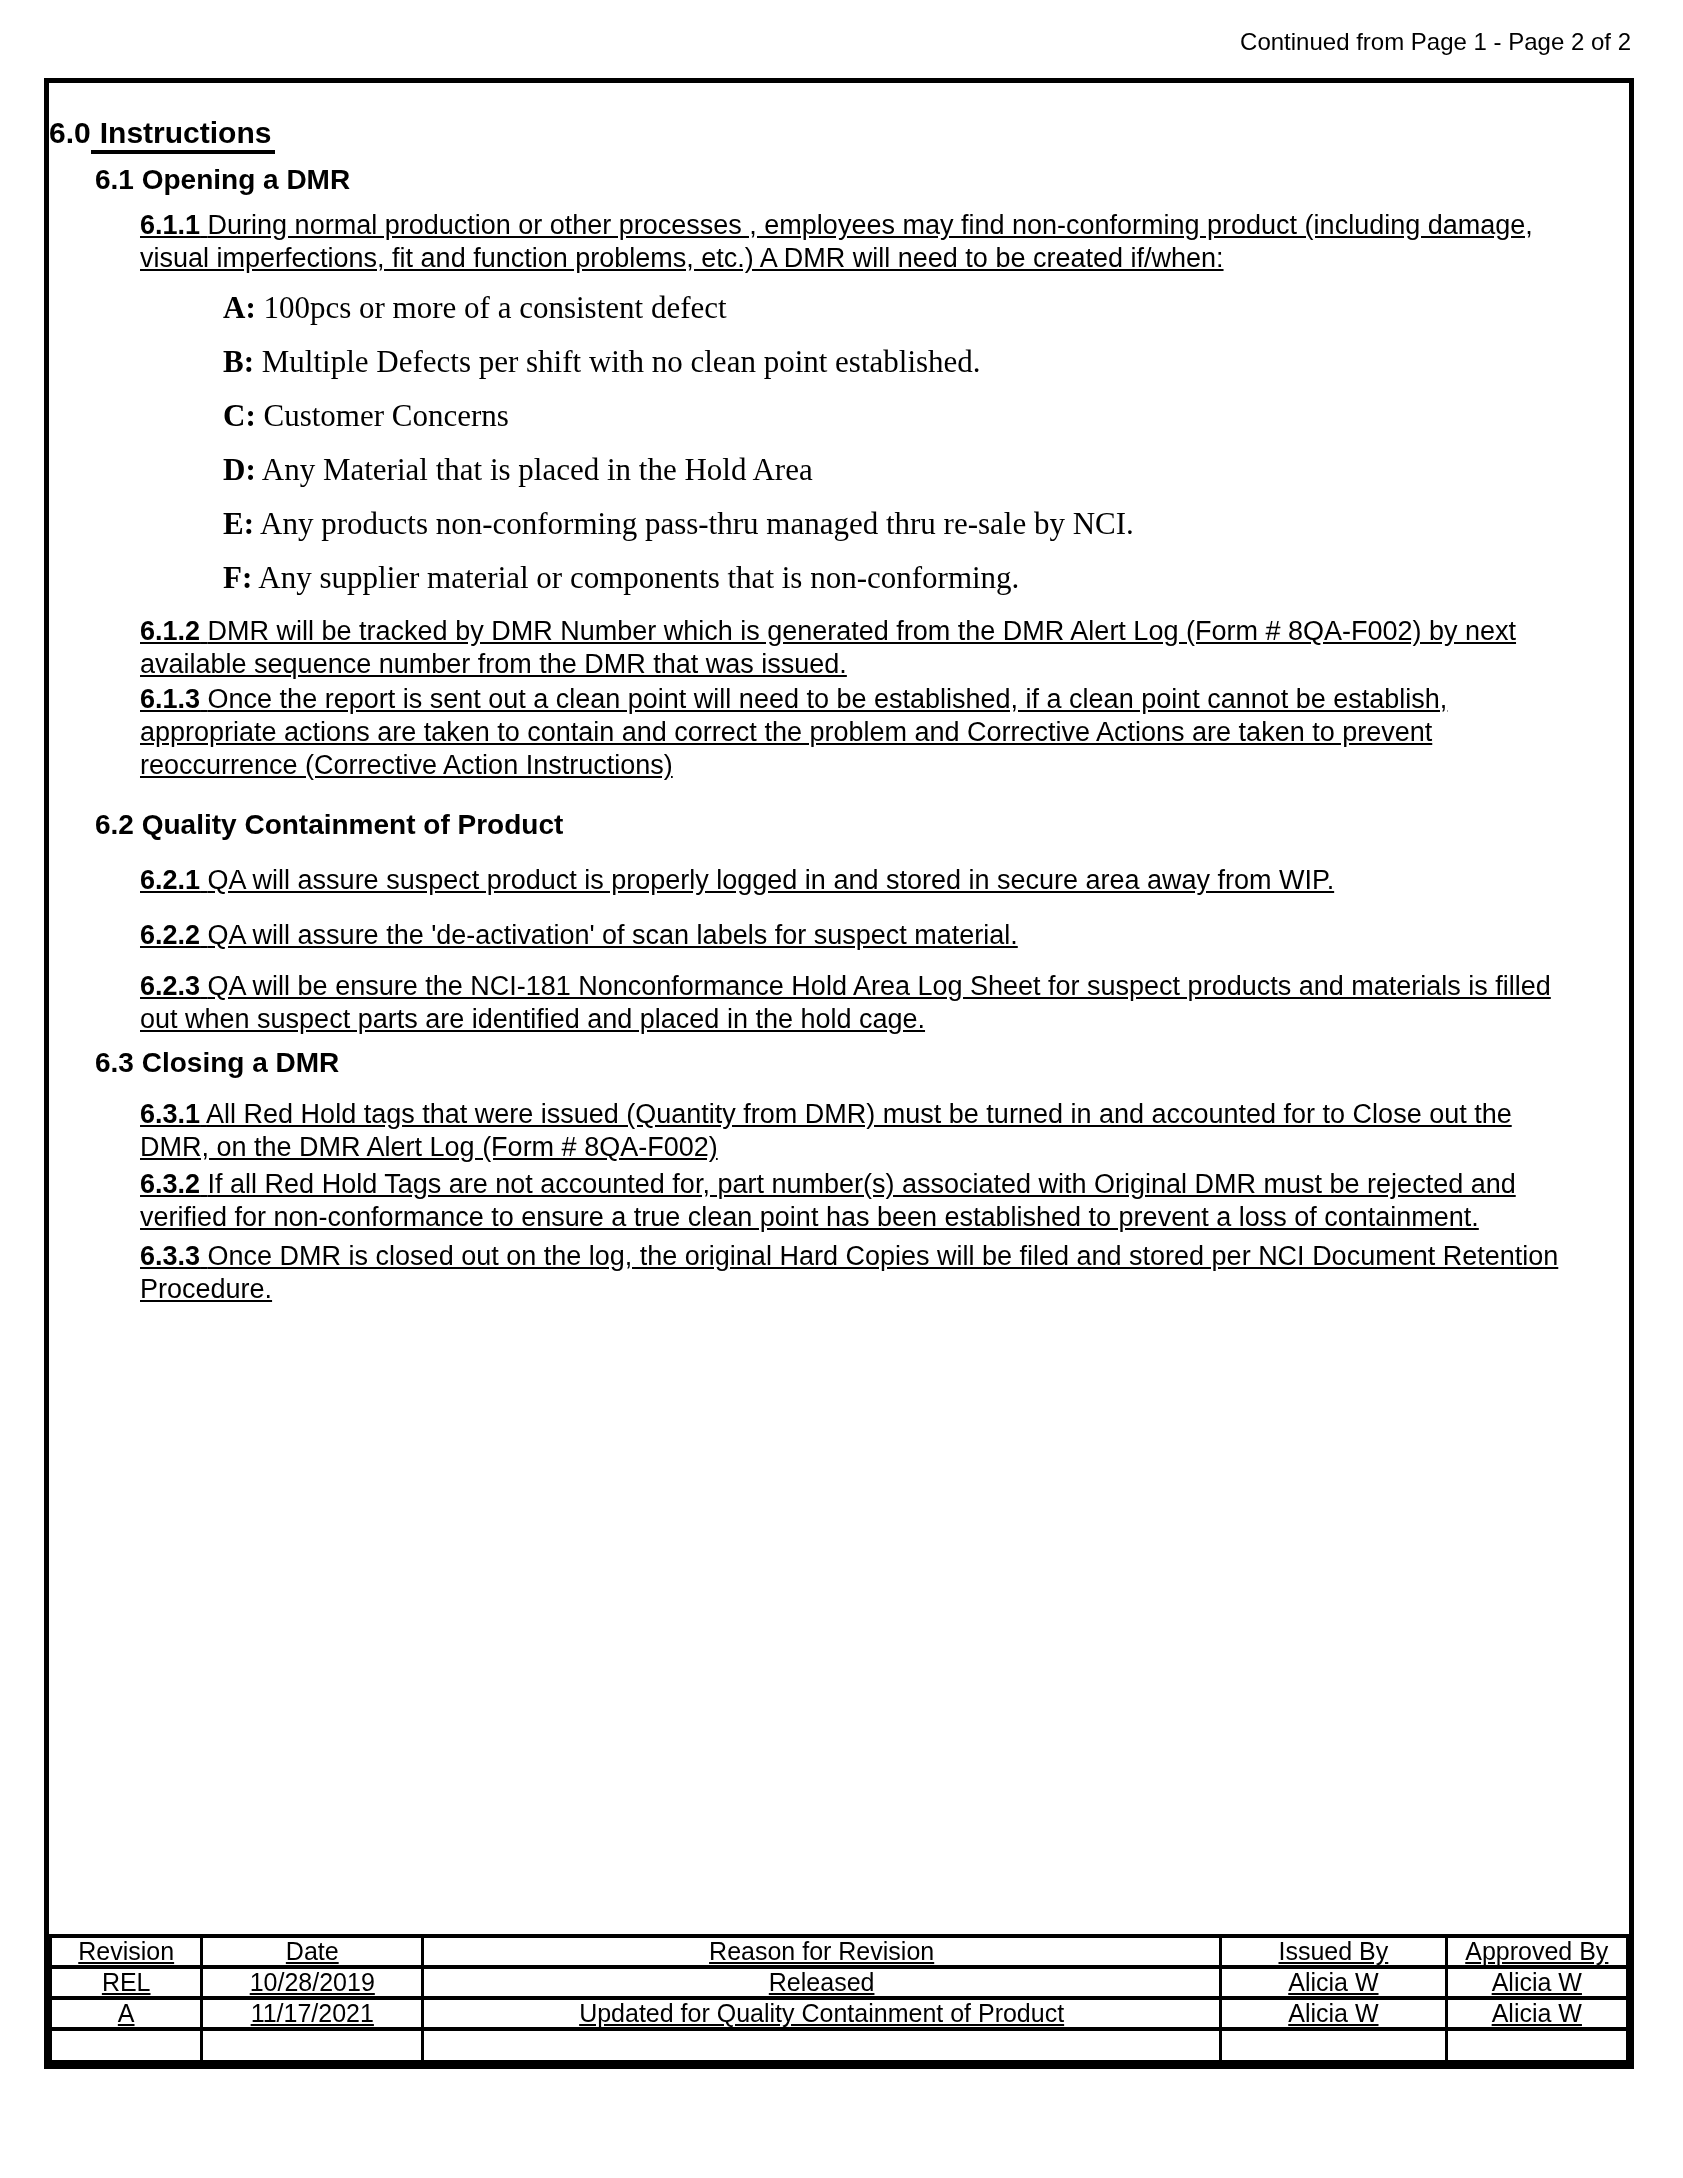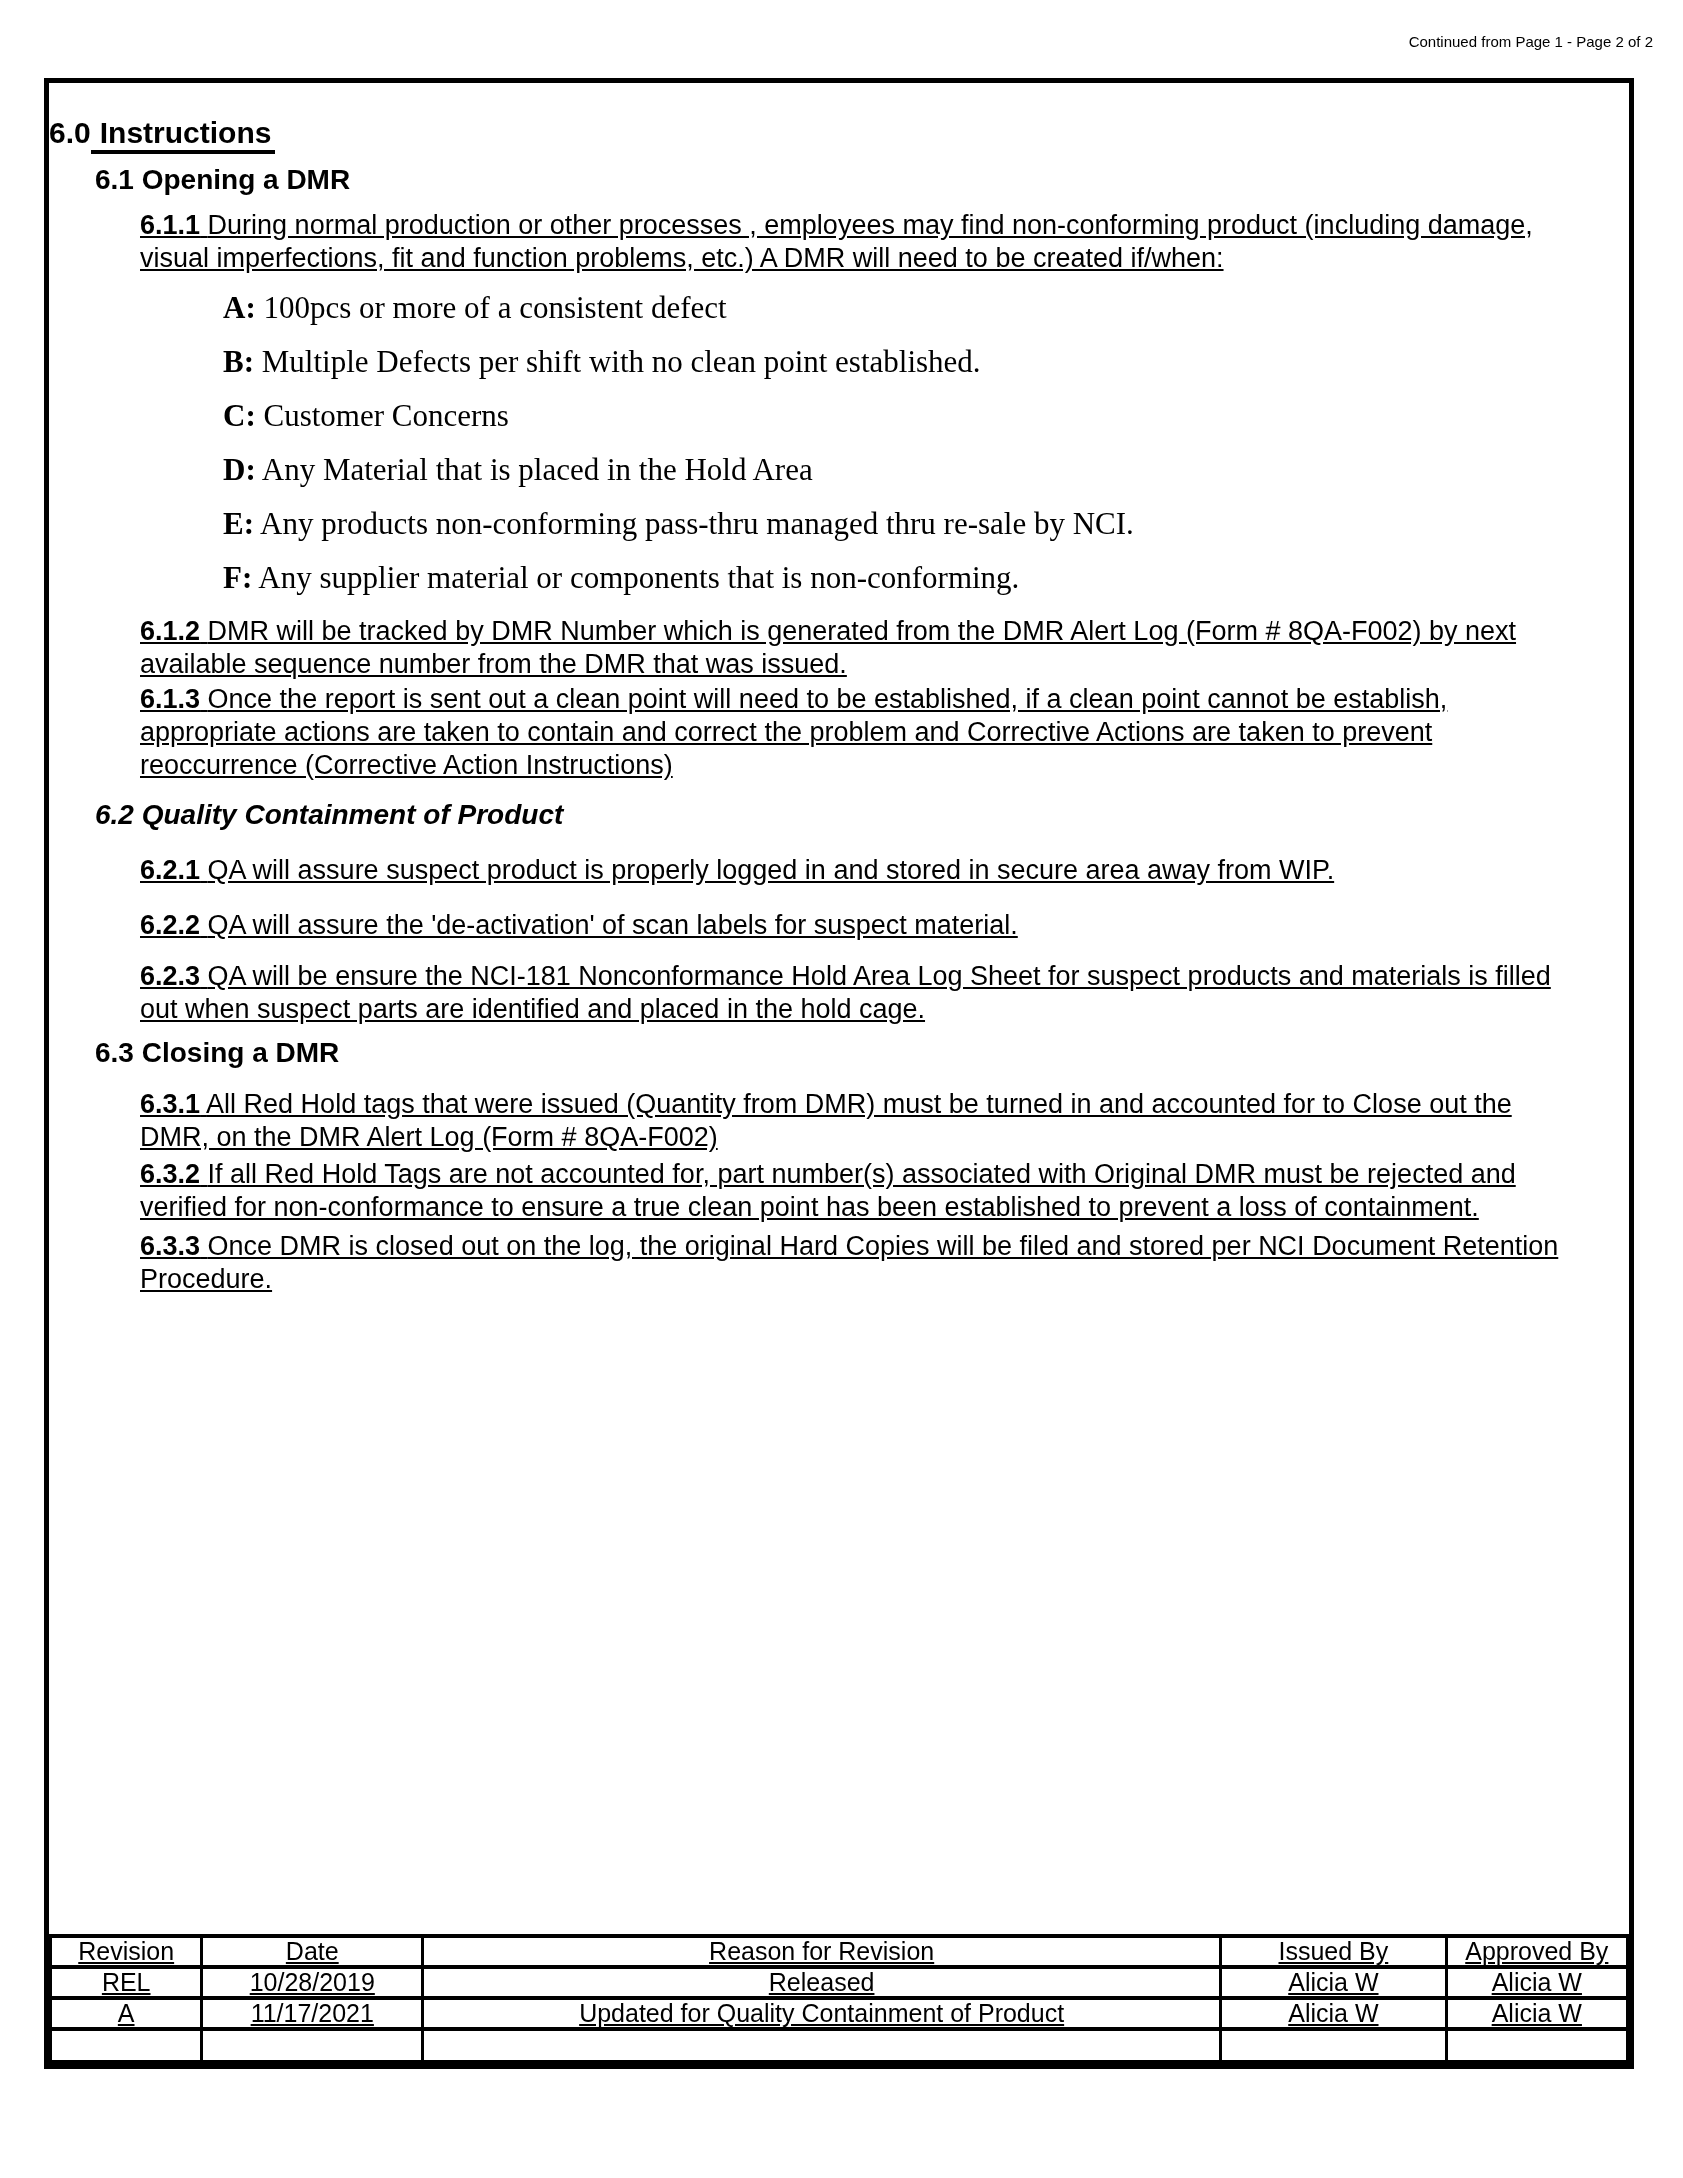--- a/index.html
+++ b/index.html
@@ -6,22 +6,22 @@
   html, body { margin: 0; padding: 0; }
   body {
     width: 1683px; height: 2178px;
     background: #ffffff;
     color: #000000;
     font-family: "Liberation Sans", sans-serif;
   }
   .canvas { position: relative; width: 1683px; height: 2178px; background: #ffffff; }
 
   .continued-note {
-    position: absolute; top: 30px; right: 30px;
-    font-size: 15px; line-height: 24px; font-weight: normal;
+    position: absolute; top: 30px; right: 52px;
+    font-size: 24px; line-height: 24px; font-weight: normal;
   }
 
   .page-frame {
     position: absolute; left: 44px; top: 78px;
     width: 1590px; height: 1991px;
     border: 5px solid #000;
   }
 
   .content { padding: 32px 13px 0 0; }
 
@@ -29,21 +29,21 @@
     font-size: 30px; font-weight: bold; line-height: 36px;
     margin: 0 0 0 0; white-space: nowrap;
   }
   .h-main .u-title { border-bottom: 4px solid #000; padding: 0 4px 1px 9px; }
 
   .h-sub {
     font-size: 28px; font-weight: bold; line-height: 34px;
     margin: 0 0 0 46px;
   }
   .h-sub.s61 { margin-top: 12px; }
-  .h-sub.s62 { margin-top: 16px; font-style: italic; }
+  .h-sub.s62 { margin-top: 26px; }
   .h-sub.s63 { margin-top: 10px; }
 
   .para {
     font-size: 27px; line-height: 33px; font-weight: normal;
     margin: 0 30px 0 91px;
     text-decoration: underline;
   }
   .para b { font-weight: bold; }
   .p611 { margin-top: 12px; }
   .p612 { margin-top: 16px; }

